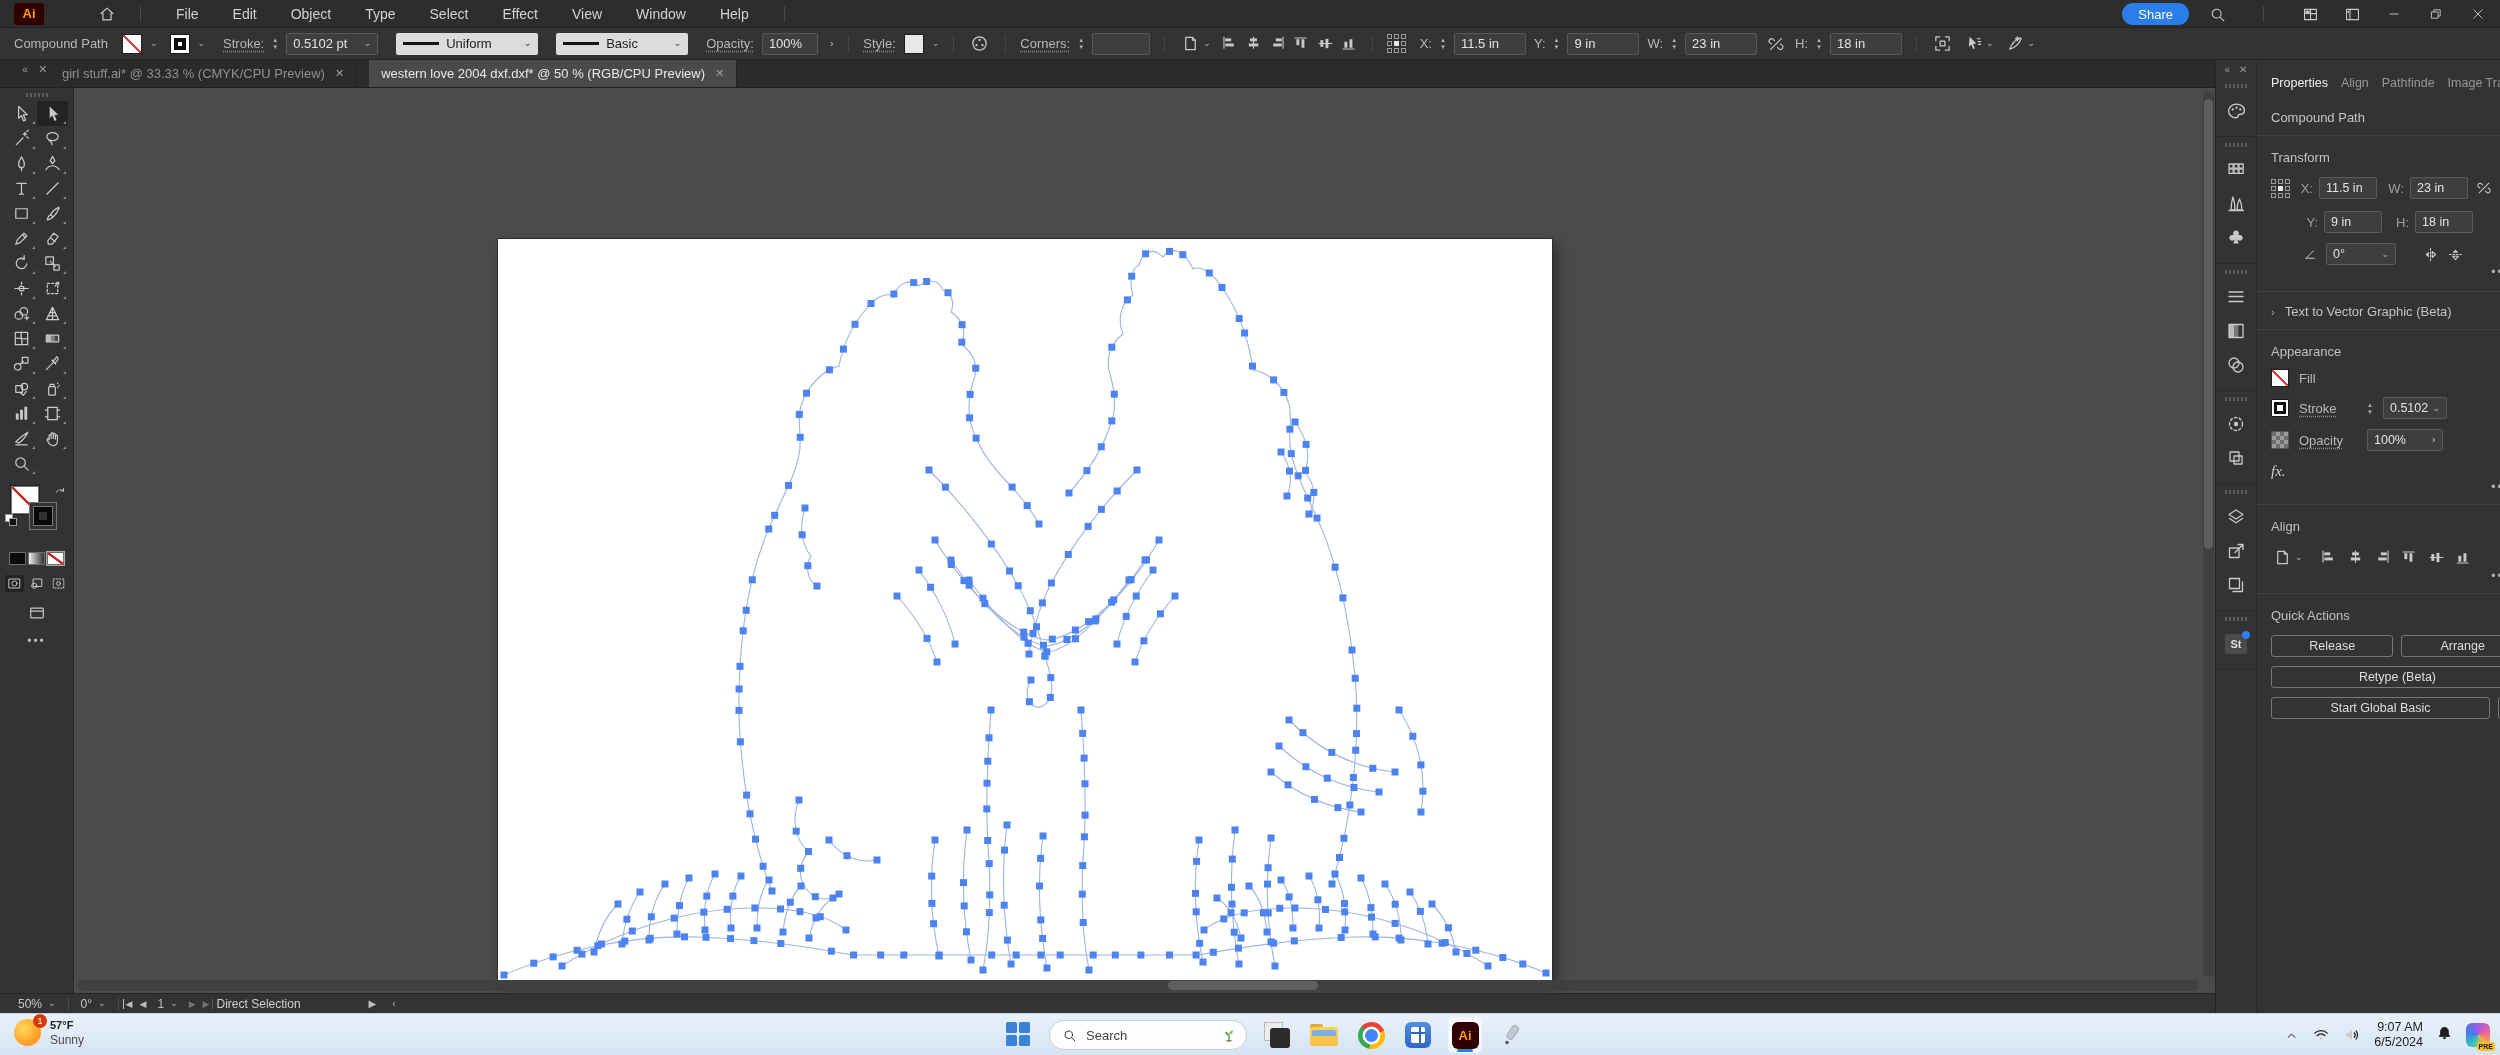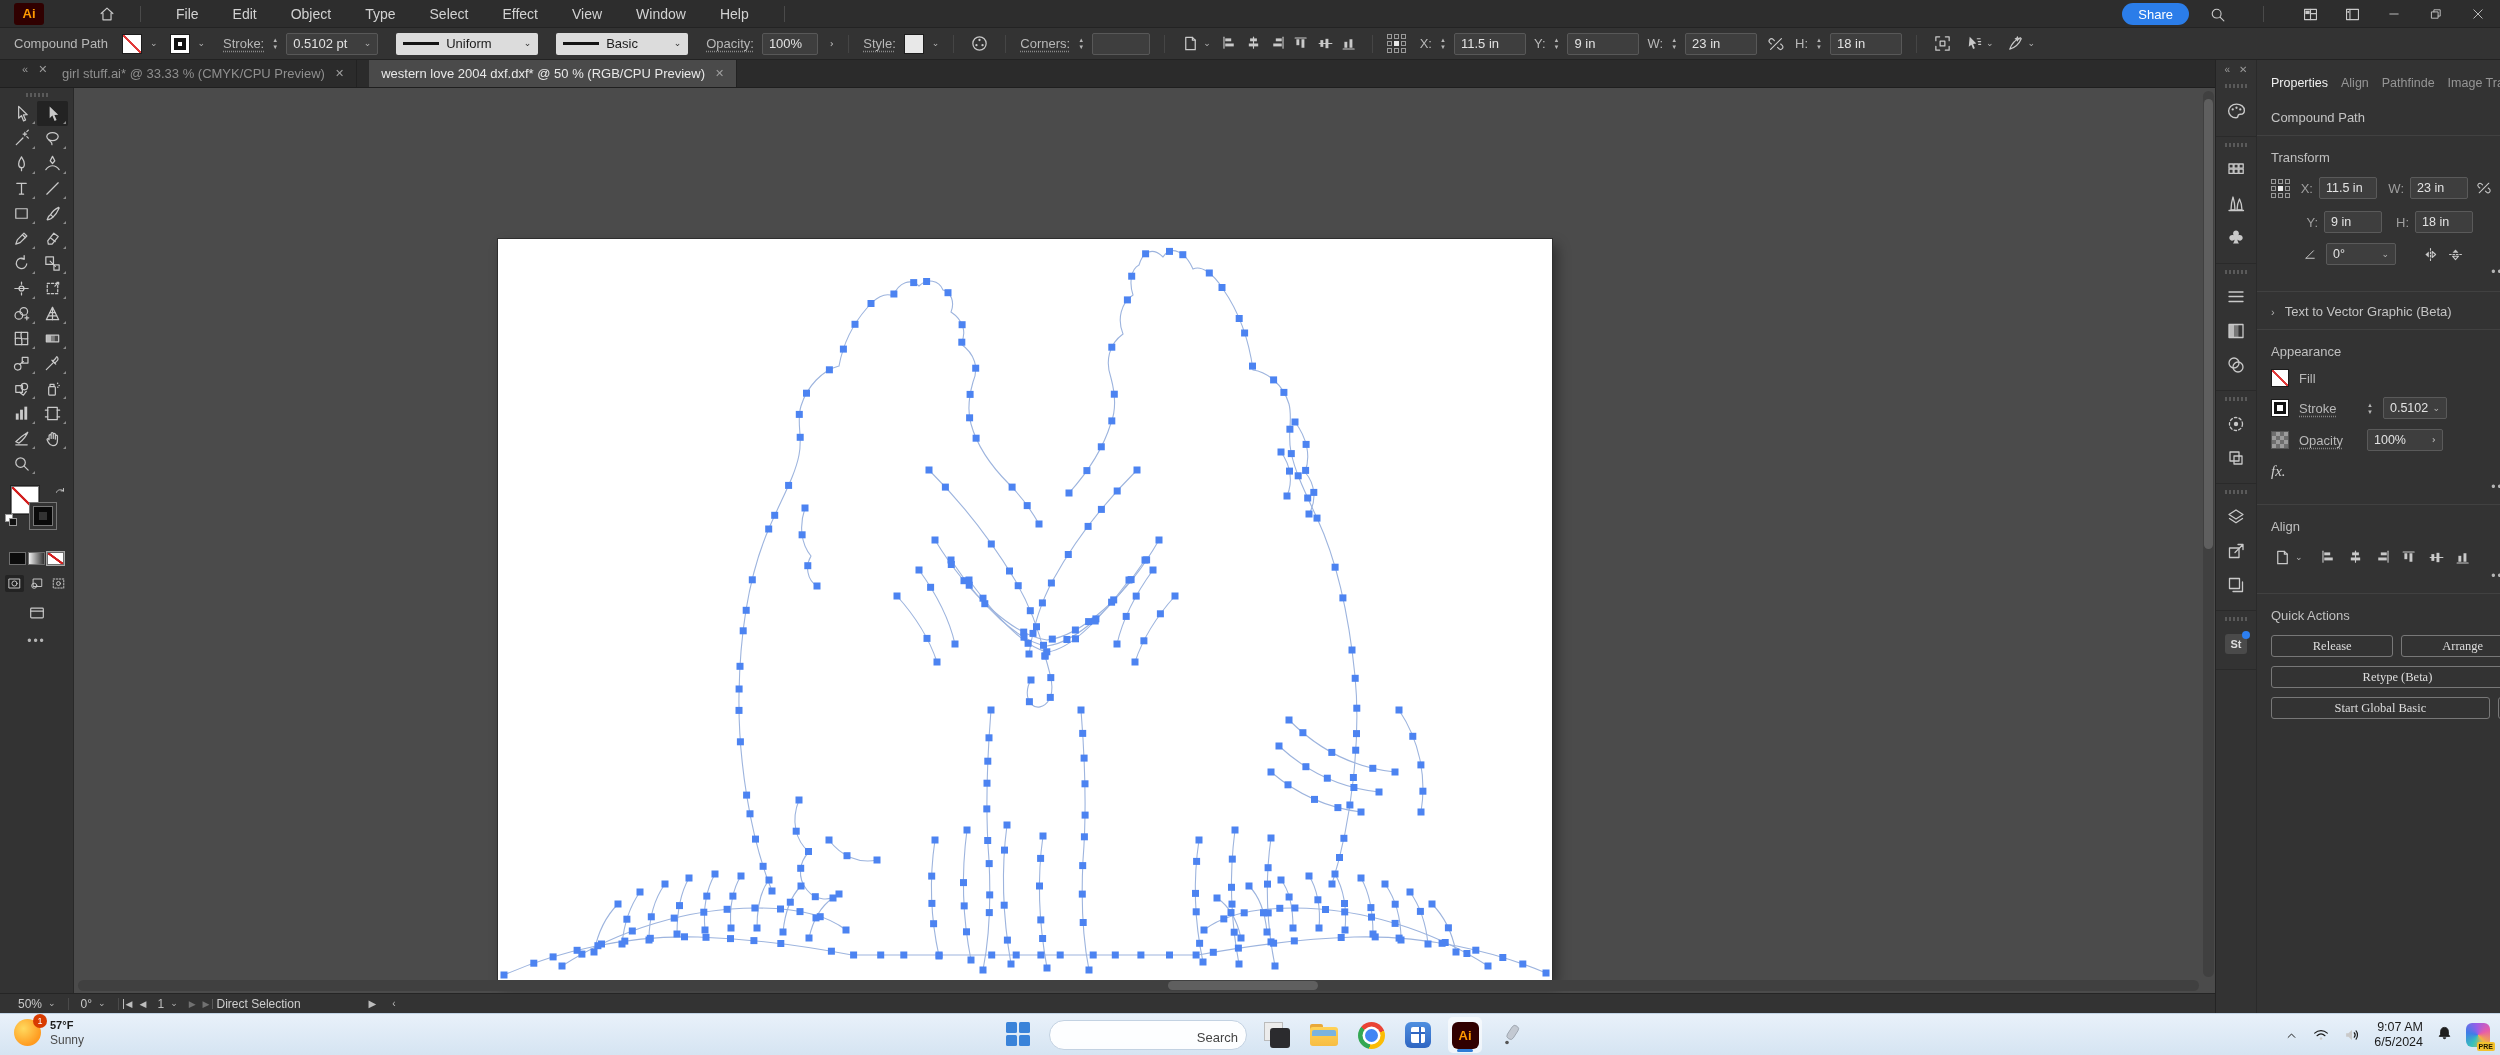--- a/index.html
+++ b/index.html
@@ -140,40 +140,40 @@
   .ap-strokebox { background:#fff; position:relative; }
   .ap-strokebox::after { content:""; position:absolute; inset:2px; border:3px solid #111; }
   .ap-checker { background:conic-gradient(#9b9b9b 0 25%,#6e6e6e 0 50%,#9b9b9b 0 75%,#6e6e6e 0) 0 0/8px 8px; border:1px solid #555; }
   .ap-label { width:58px; color:#b8b8b8; text-decoration:underline dotted #868686; text-underline-offset:3px; }
   .ap-label.plain { text-decoration:none; }
   .fx { font-style:italic; font-size:15px; color:#cfcfcf; margin-top:12px; font-family:"Liberation Serif",serif; }
   .align-row { display:flex; align-items:center; gap:9px; margin-top:12px; }
   .qa-grid { margin-top:12px; display:flex; flex-direction:column; gap:9px; }
   .qa-row { display:flex; gap:8px; }
   .qa-btn { flex:1; height:22px; border:1px solid #787878; border-radius:3px; display:flex; align-items:center;
-            justify-content:center; color:#dedede; font-size:12.5px; background:transparent;font-family:Liberation Serif, serif; }
+            justify-content:center; color:#dedede; font-size:12.5px; background:transparent; }
   .qa-chev { width:26px; height:22px; border:1px solid #787878; border-radius:3px; display:flex; align-items:center; justify-content:center; }
   .ttv-row { display:flex; align-items:center; gap:10px; margin-top:12px; color:#c4c4c4; font-size:13px; }
   .ttv-row .ar { color:#b0b0b0; font-size:11px; }
 
   
   .taskbar { position:absolute; left:0; right:0; bottom:0; height:42px;
              background:linear-gradient(#e9f1fa,#d5e4f2); border-top:1px solid #c2d4e6; }
   .weather { position:absolute; left:14px; top:4px; display:flex; gap:9px; align-items:center; color:#1c1c1c; }
   .sun { position:relative; width:27px; height:27px; border-radius:50%;
          background:radial-gradient(circle at 35% 35%, #ffd95e, #ff9b20 70%); }
   .sun .badge { position:absolute; top:-5px; right:-6px; width:14px; height:14px; border-radius:50%;
                 background:#d83b01; color:#fff; font-size:9px; display:flex; align-items:center; justify-content:center; }
   .weather .t1 { font-size:11px; font-weight:bold; line-height:15px; }
   .weather .t2 { font-size:12px; color:#4a4a4a; line-height:14px; }
   .tb-center { position:absolute; left:1002px; top:0; height:42px; display:flex; align-items:center; gap:13px; }
   .start { width:26px; height:26px; display:grid; grid-template-columns:11px 11px; grid-template-rows:11px 11px; gap:2px; }
   .start i { background:#3a83d9; border-radius:1.5px; }
   .search-pill { width:198px; height:30px; background:rgba(255,255,255,.92); border:1px solid #c3d2e2;
-                 border-radius:15px; display:flex; align-items:flex-end; padding:0 8px 0 12px; gap:9px; color:#3c3c3c;flex-direction:column; }
+                 border-radius:15px; display:flex; align-items:center; padding:0 8px 0 12px; gap:9px; color:#3c3c3c; }
   .search-pill .ph { flex:1; font-size:13px; color:#444; }
   .tb-icon { width:34px; height:36px; display:flex; align-items:center; justify-content:center; border-radius:5px; position:relative; }
   .tb-icon.active { background:rgba(255,255,255,.6); }
   .tb-icon.active::after { content:""; position:absolute; bottom:1px; left:50%; transform:translateX(-50%);
                            width:16px; height:3px; border-radius:2px; background:#2e7cd6; }
   .ico-darkapp { position:relative; width:26px; height:26px; }
   .ico-darkapp .back { position:absolute; left:0; top:0; width:19px; height:19px; background:#ececec; border:1px solid #bbb; }
   .ico-darkapp .front { position:absolute; right:0; bottom:0; width:20px; height:20px; background:#2b2b2e; border-radius:3px; }
   .ico-folder { position:relative; width:28px; height:22px; }
   .ico-folder .tab { position:absolute; left:0; top:0; width:13px; height:7px; background:#e9a83a; border-radius:2px 2px 0 0; }

